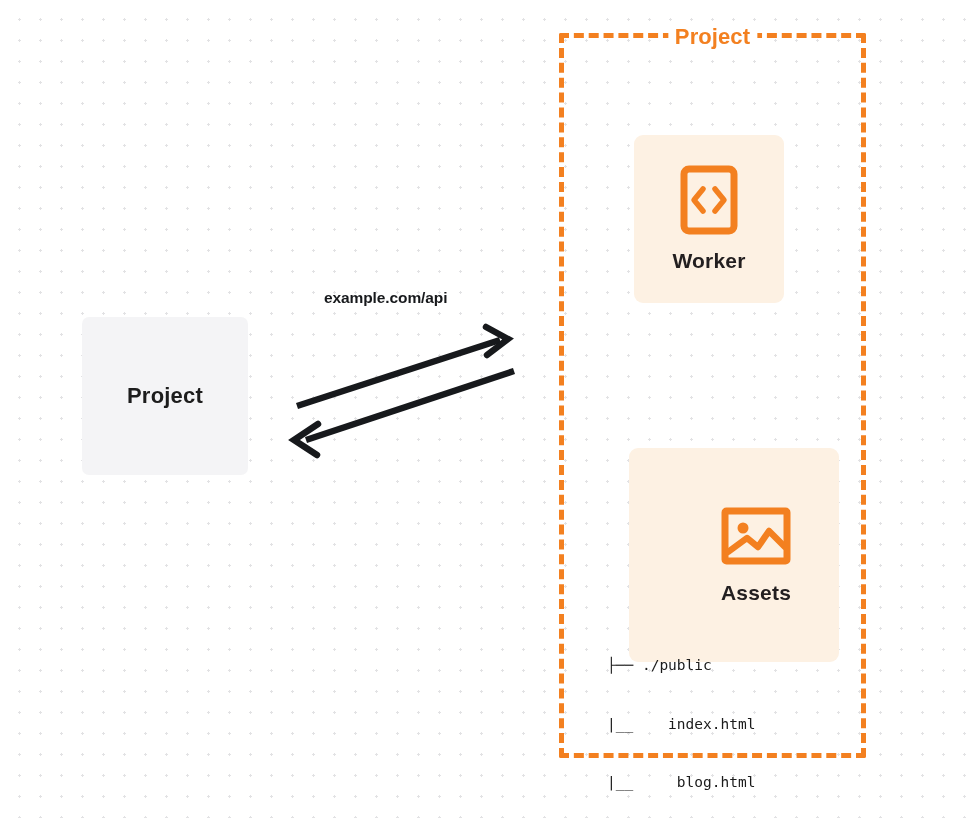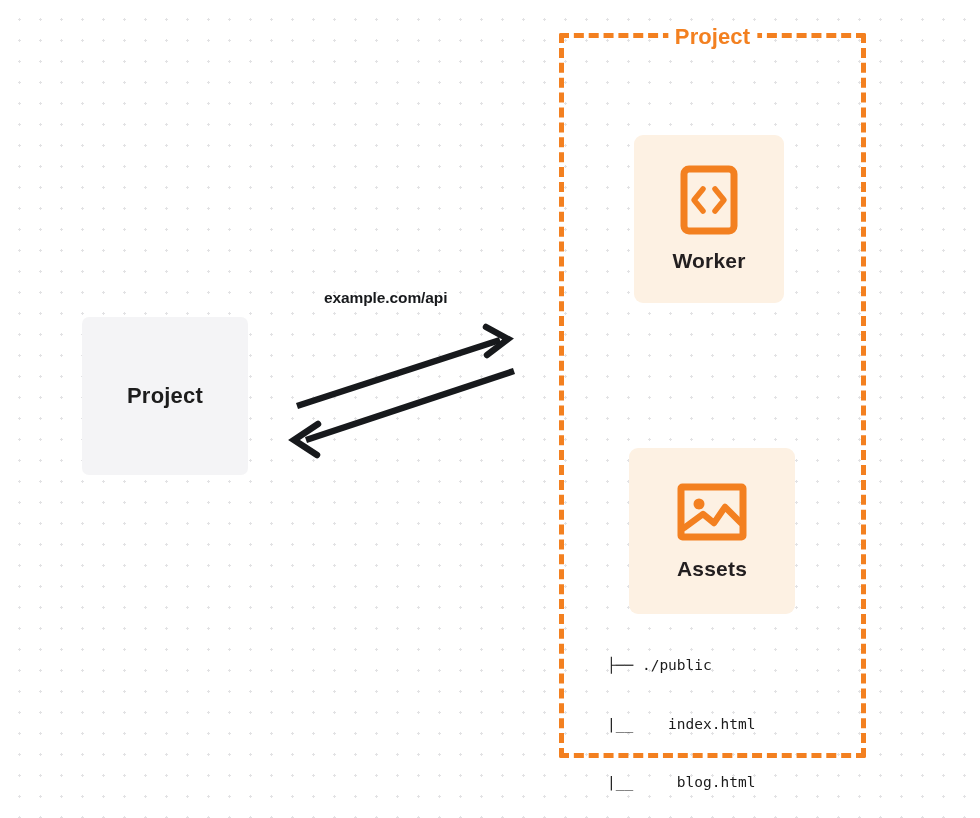--- a/index.html
+++ b/index.html
@@ -118,21 +118,22 @@
     width: 150px;
     height: 168px;
     margin-top: 36px;
   }
   #worker-card .card-icon { margin-bottom: 14px; }
 
   #assets-card {
     left: 629px;
     top: 448px;
     width: 166px;
-    height: 166px;
+    height: 214px;
+    padding-left: 44px;
   }
   #assets-card .card-icon { margin-bottom: 14px; }
 
   
   #file-tree {
     position: absolute;
     left: 607px;
     top: 617px;
     width: 196px;
     font-family: "DejaVu Sans Mono", "Liberation Mono", monospace;

